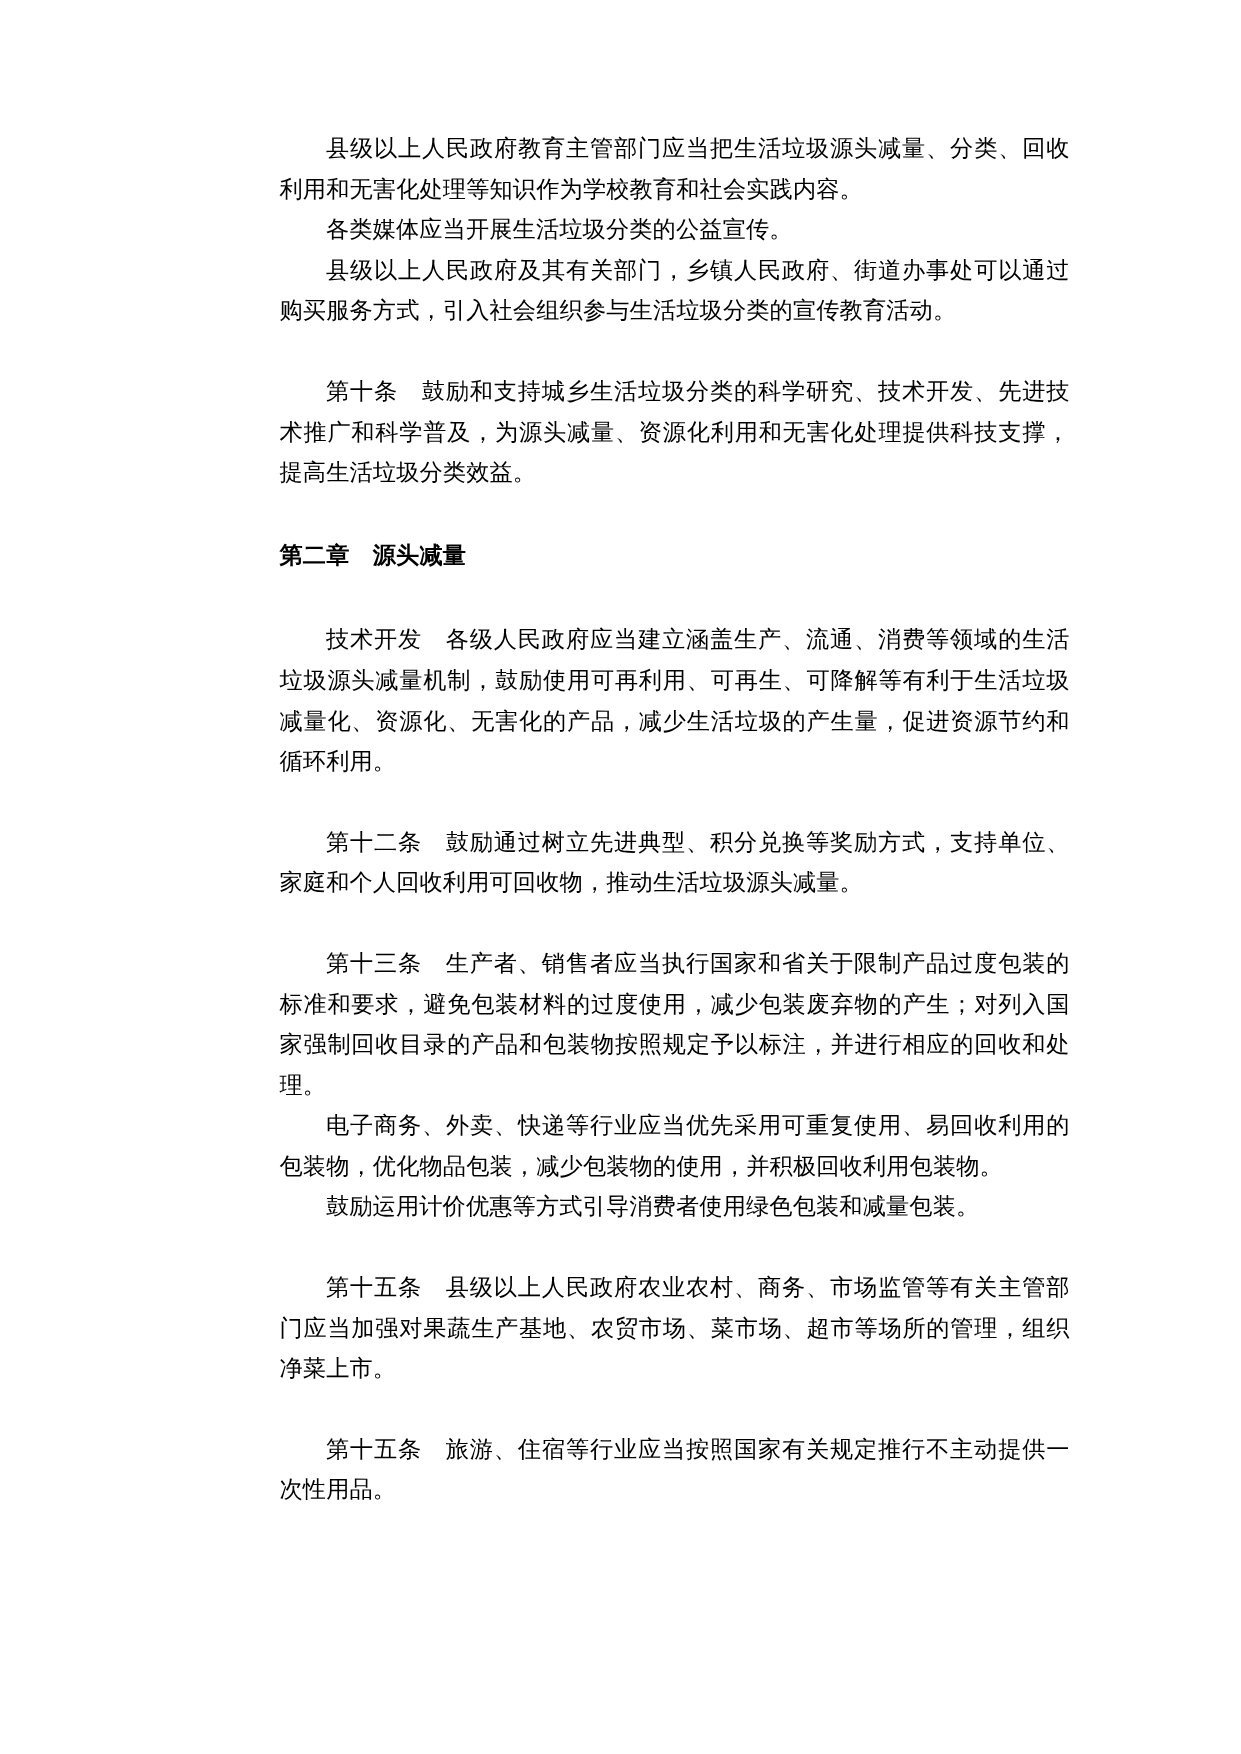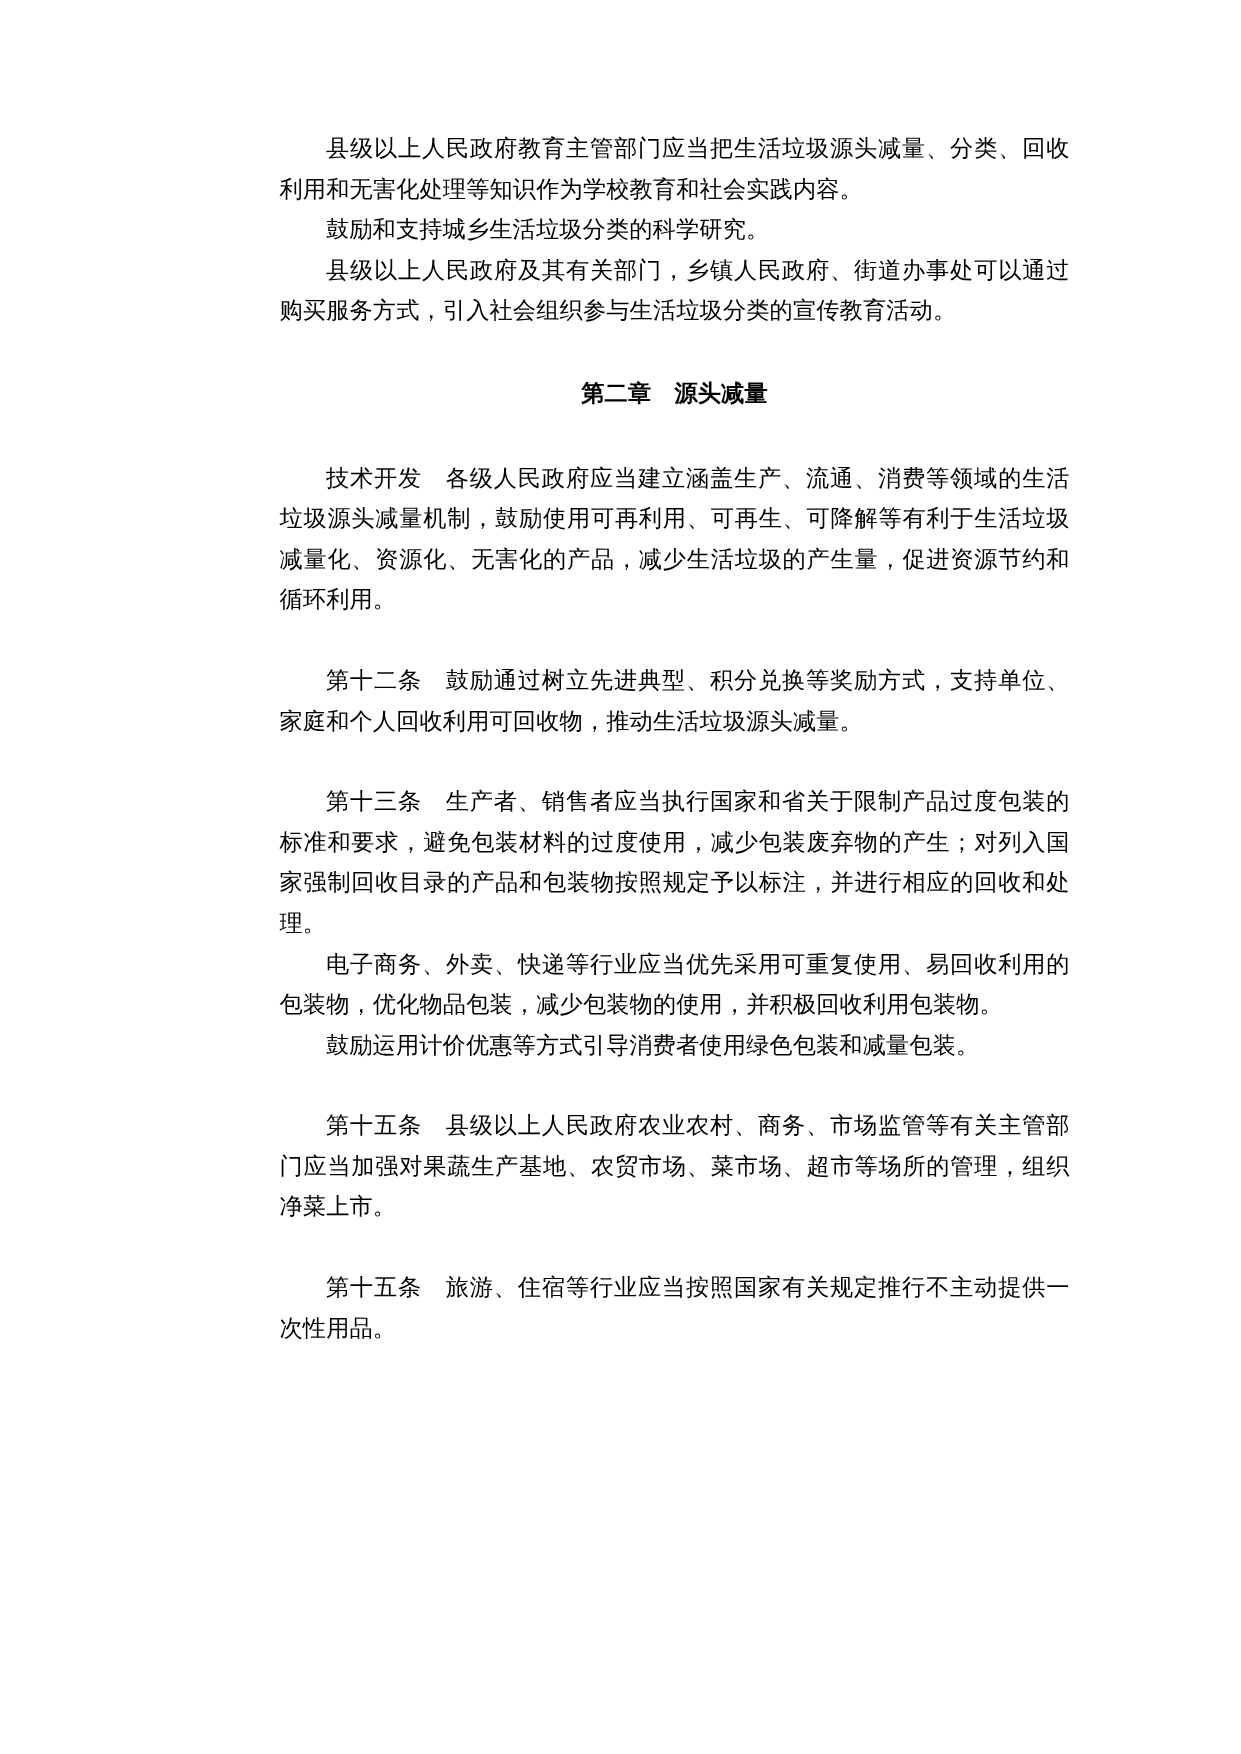--- a/index.html
+++ b/index.html
@@ -44,45 +44,46 @@
   
   .gap-none {
     margin-top: 0;
   }
   .chapter-heading {
     margin: 0;
     margin-top: 42px;
     margin-bottom: 44px;
     font-size: 23.2px;
     line-height: 40.6px;
-    text-align: center;
+    text-align: left;
     text-indent: 0;
     letter-spacing: 0.15px;
   }
   .art-label {
     letter-spacing: 0.15px;
   }
   .sp-wide {
     display: inline-block;
     width: 1em;
   }
 </style>
 </head>
 <body>
 
 <div class="page">
   <div class="content">
 
     <p class="para gap-none"><span>县级以上人民政府教育主管部门应当把生活垃圾源头减量、分类、回收利用和无害化处理等知识作为学校教育和社会实践内容。</span></p>
 
-    <p class="para gap-none"><span>鼓励和支持城乡生活垃圾分类的科学研究。</span></p>
+    <p class="para gap-none"><span>各类媒体应当开展生活垃圾分类的公益宣传。</span></p>
 
 
     <p class="para gap-none"><span>县级以上人民政府及其有关部门，乡镇人民政府、街道办事处可以通过购买服务方式，引入社会组织参与生活垃圾分类的宣传教育活动。</span></p>
 
+    <p class="para gap-article"><span class="art-label">第十条</span><span class="sp-wide"></span><span>鼓励和支持城乡生活垃圾分类的科学研究、技术开发、先进技术推广和科学普及，为源头减量、资源化利用和无害化处理提供科技支撑，提高生活垃圾分类效益。</span></p>
 
     <h2 class="chapter-heading"><span>第二章</span><span class="sp-wide"></span><span>源头减量</span></h2>
 
     <p class="para gap-none"><span class="art-label">技术开发</span><span class="sp-wide"></span><span>各级人民政府应当建立涵盖生产、流通、消费等领域的生活垃圾源头减量机制，鼓励使用可再利用、可再生、可降解等有利于生活垃圾减量化、资源化、无害化的产品，减少生活垃圾的产生量，促进资源节约和循环利用。</span></p>
 
     <p class="para gap-article"><span class="art-label">第十二条</span><span class="sp-wide"></span><span>鼓励通过树立先进典型、积分兑换等奖励方式，支持单位、家庭和个人回收利用可回收物，推动生活垃圾源头减量。</span></p>
 
     <p class="para gap-article"><span class="art-label">第十三条</span><span class="sp-wide"></span><span>生产者、销售者应当执行国家和省关于限制产品过度包装的标准和要求，避免包装材料的过度使用，减少包装废弃物的产生；对列入国家强制回收目录的产品和包装物按照规定予以标注，并进行相应的回收和处理。</span></p>
 
 

